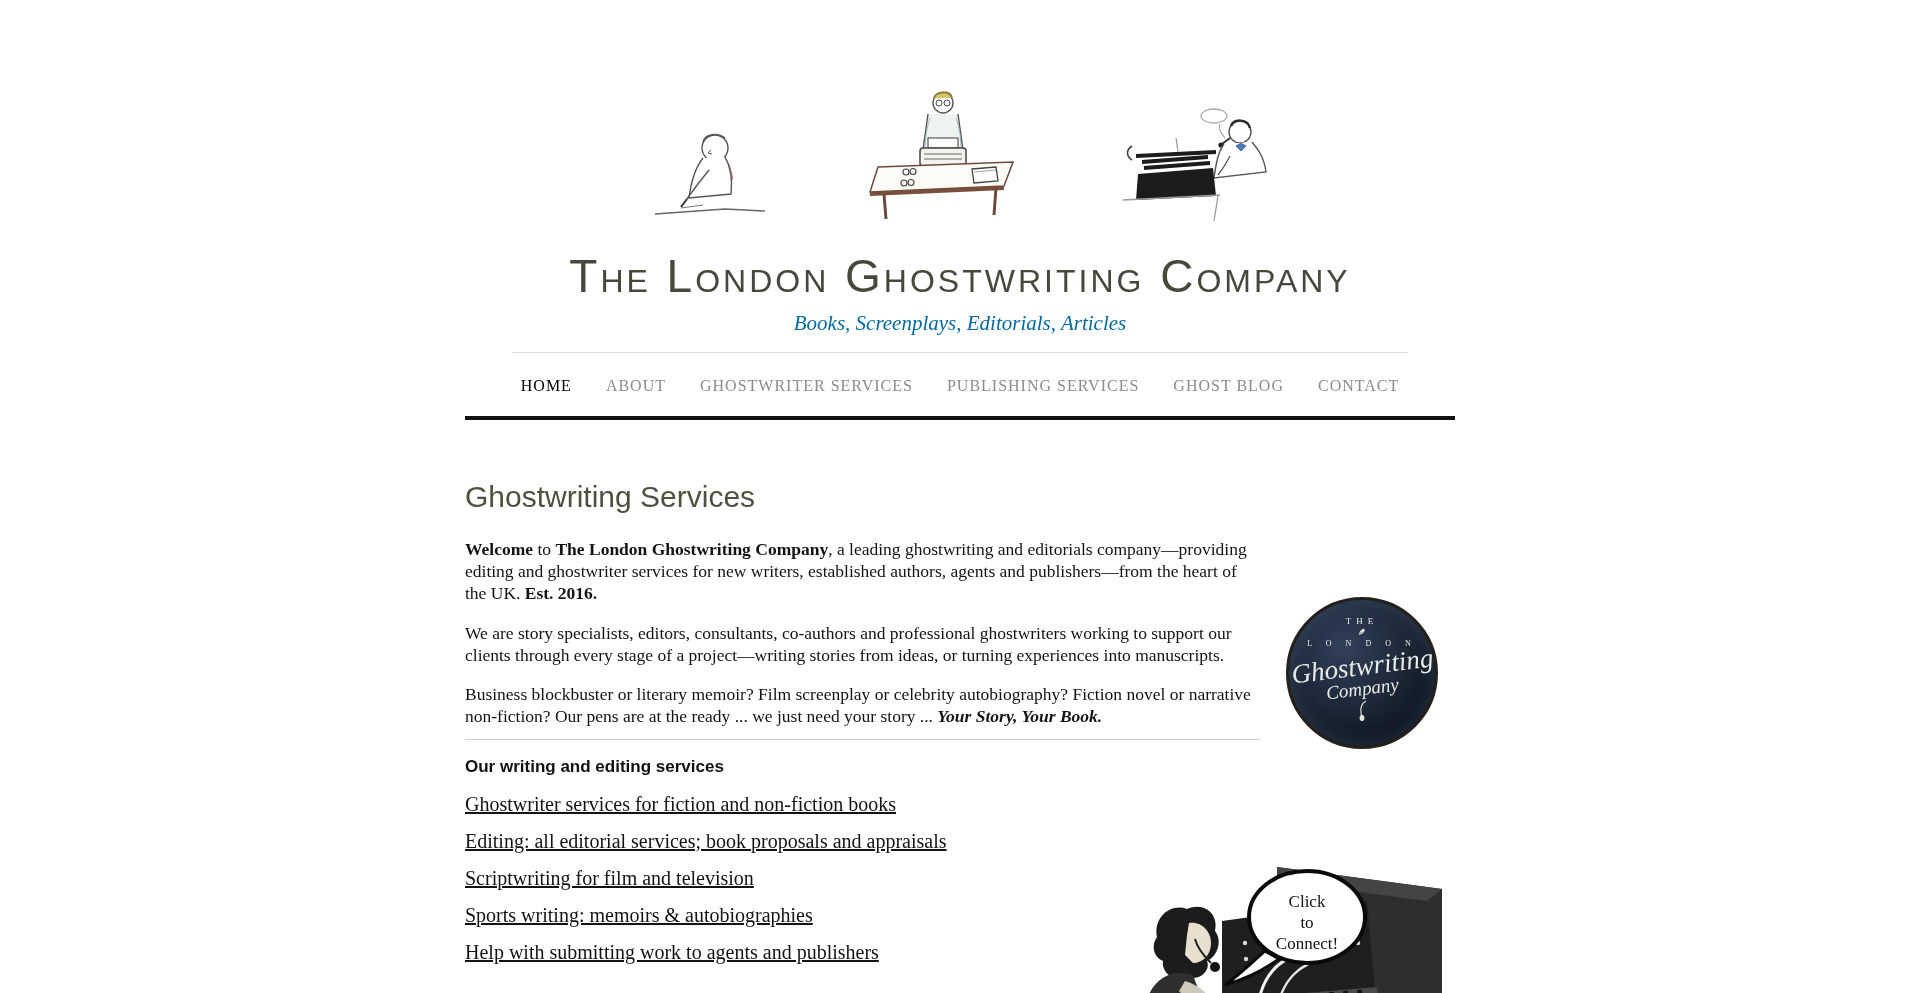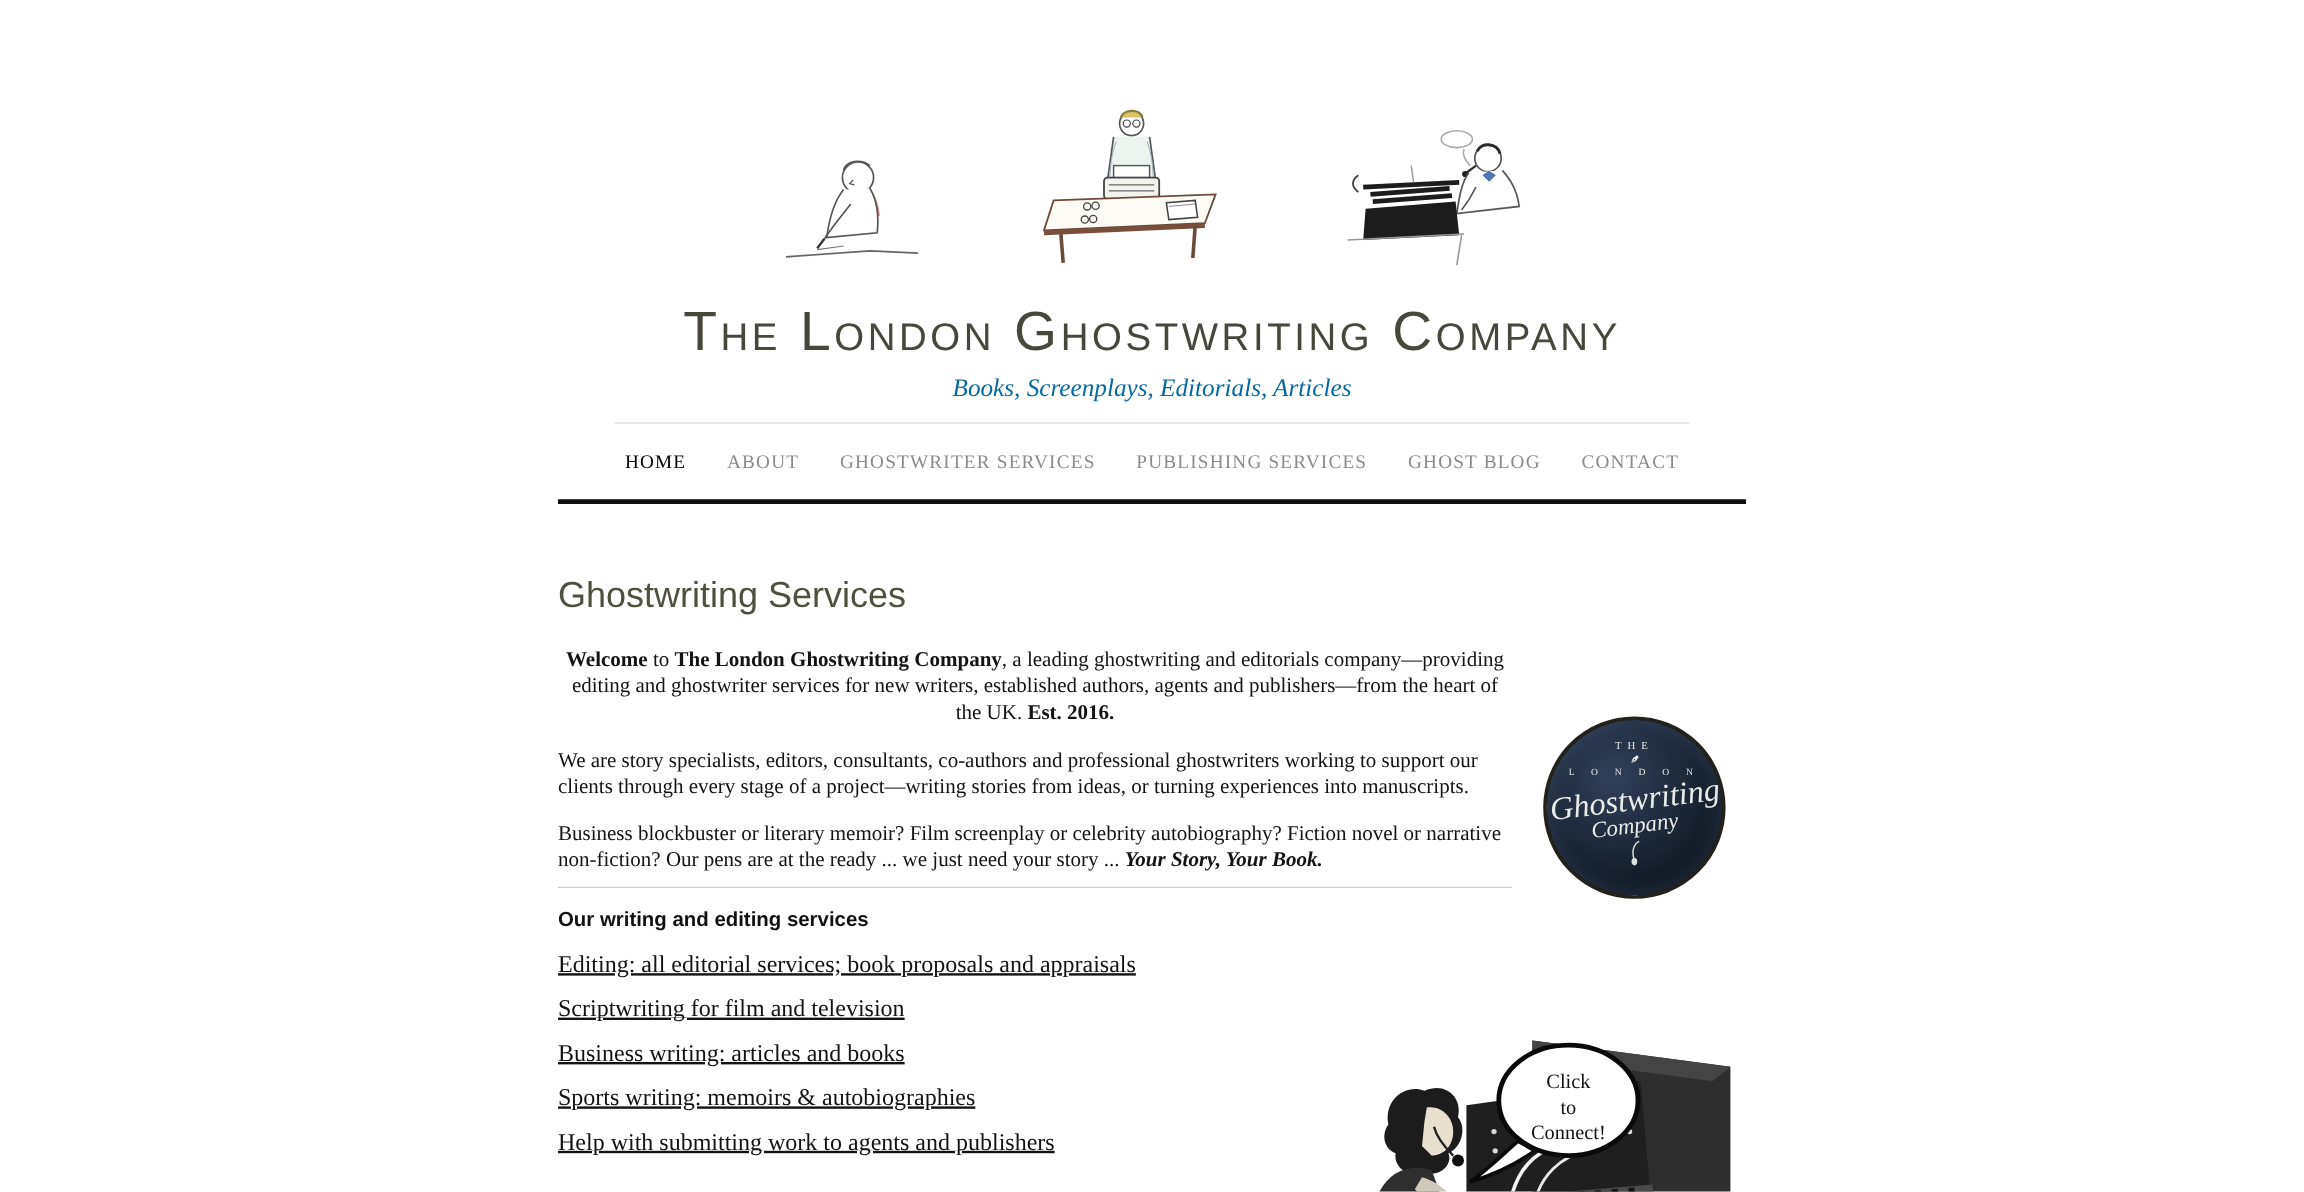--- a/index.html
+++ b/index.html
@@ -44,21 +44,21 @@
 
   
   main { position: relative; }
   .text-col { width: 795px; }
   h2.page-heading {
     margin: 60px 0 0;
     font-family: "Liberation Sans", sans-serif;
     font-weight: 400; font-size: 30px; color: #50503f;
   }
   #paragraphs p { margin: 17px 0 0; font-size: 17.5px; line-height: 1.27; color: #131313; }
-  #paragraphs p:first-child { margin-top: 24px; text-align: center; }
+  #paragraphs p:first-child { margin-top: 24px; }
   .rule { border: none; border-top: 1px solid #cccccc; margin: 12px 0 0; }
   .services-heading {
     margin: 17px 0 5px; font-family: "Liberation Sans", sans-serif;
     font-weight: 700; font-size: 17px; color: #111111;
   }
   ul.service-links { list-style: none; margin: 15px 0 0; padding: 0; }
   ul.service-links li { margin: 0 0 12px; line-height: 1.25; }
   ul.service-links a { color: #131313; font-size: 20px; text-decoration: underline; }
 
   
@@ -167,23 +167,23 @@
     <div class="text-col">
       <h2 class="page-heading">Ghostwriting Services</h2>
       <div id="paragraphs">
           <p><span style="font-weight: 700;">Welcome</span><span> to </span><span style="font-weight: 700;">The London Ghostwriting Company</span><span>, a leading ghostwriting and editorials company—providing editing and ghostwriter services for new writers, established authors, agents and publishers—from the heart of the UK. </span><span style="font-weight: 700;">Est. 2016.</span></p>
           <p><span>We are story specialists, editors, consultants, co-authors and professional ghostwriters working to support our clients through every stage of a project—writing stories from ideas, or turning experiences into manuscripts.</span></p>
           <p><span>Business blockbuster or literary memoir? Film screenplay or celebrity autobiography? Fiction novel or narrative non-fiction? Our pens are at the ready ... we just need your story ... </span><span style="font-weight: 700; font-style: italic;">Your Story, Your Book.</span></p>
         </div>
       <hr class="rule">
       <p class="services-heading">Our writing and editing services</p>
       <ul class="service-links" id="links">
+          <li><a href="#">Ghostwriter services for fiction and non-fiction books</a></li>
           <li><a href="#">Editing: all editorial services; book proposals and appraisals</a></li>
           <li><a href="#">Scriptwriting for film and television</a></li>
-          <li><a href="#">Business writing: articles and books</a></li>
           <li><a href="#">Sports writing: memoirs &amp; autobiographies</a></li>
           <li><a href="#">Help with submitting work to agents and publishers</a></li>
         </ul>
     </div>
 
     <div class="logo-badge">
       <div class="logo-the">THE</div>
       <div class="logo-nib">✒</div>
       <div class="logo-city">L O N D O N</div>
       <div class="logo-script">Ghostwriting</div>

